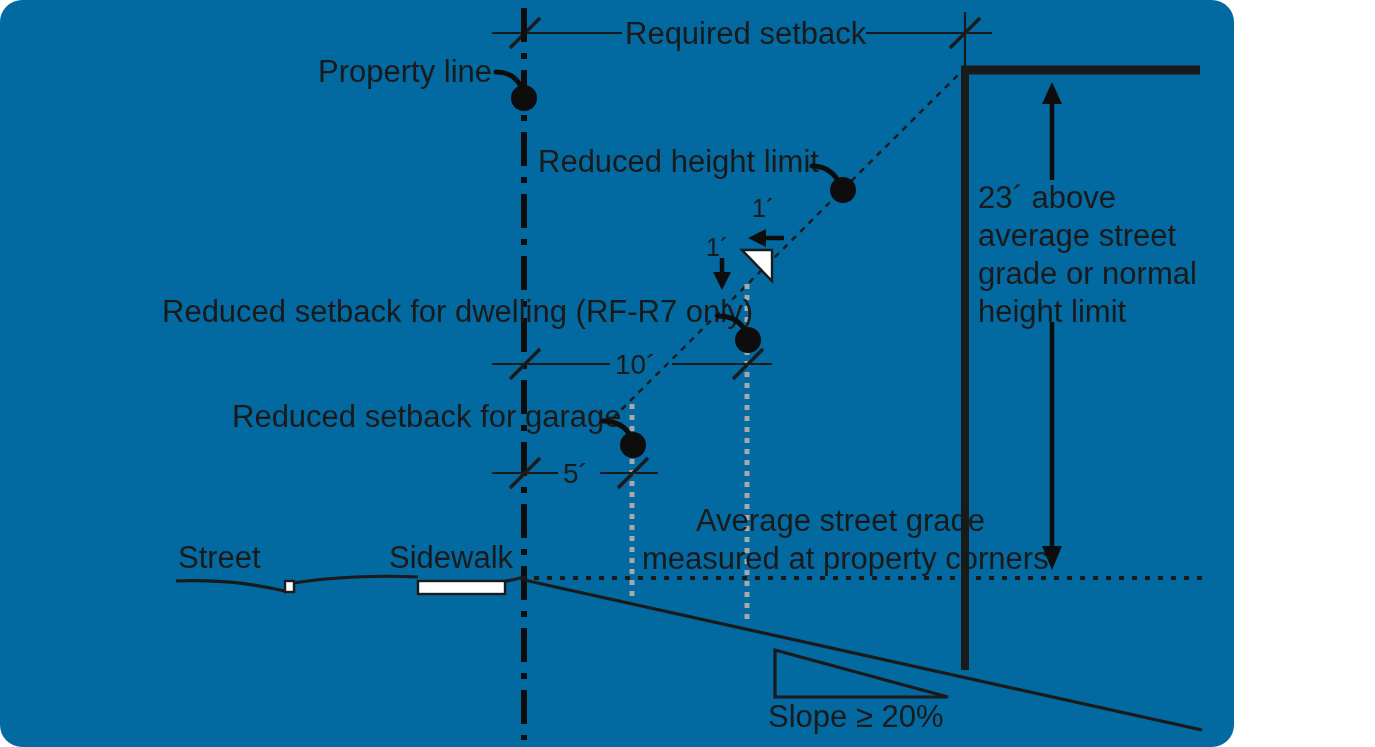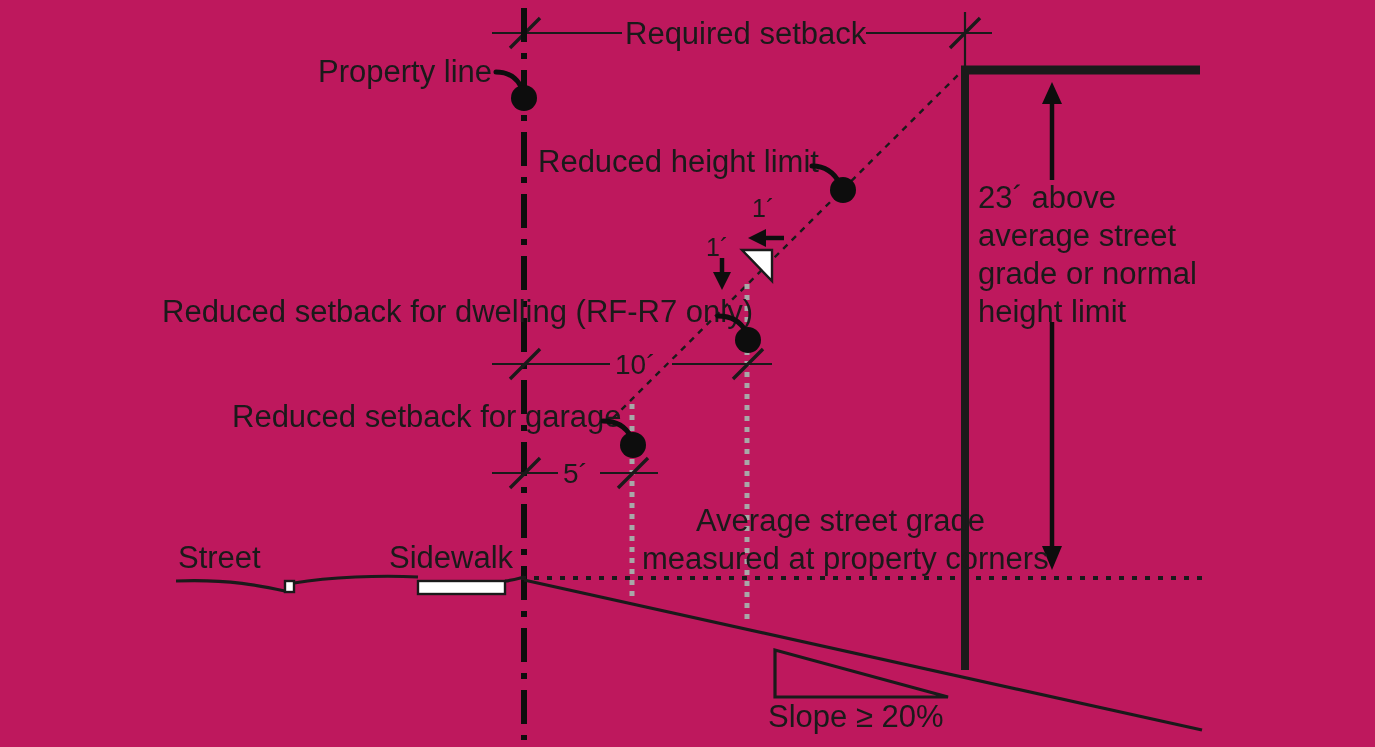--- a/index.html
+++ b/index.html
@@ -6,24 +6,25 @@
   html, body {
     margin: 0;
     padding: 0;
     background: #ffffff;
   }
   body {
     font-family: "Liberation Sans", sans-serif;
   }
   #diagram-root {
     position: relative;
-    width: 1375px;
+    width: 1234px;
     height: 747px;
-    background: #be185d;
+    background: #0369a1;
     overflow: hidden;
+    border-radius: 22px;
   }
   #diagram-svg {
     position: absolute;
     left: 0;
     top: 0;
     width: 1375px;
     height: 747px;
   }
   .dgm-text {
     font-family: "Liberation Sans", sans-serif;

